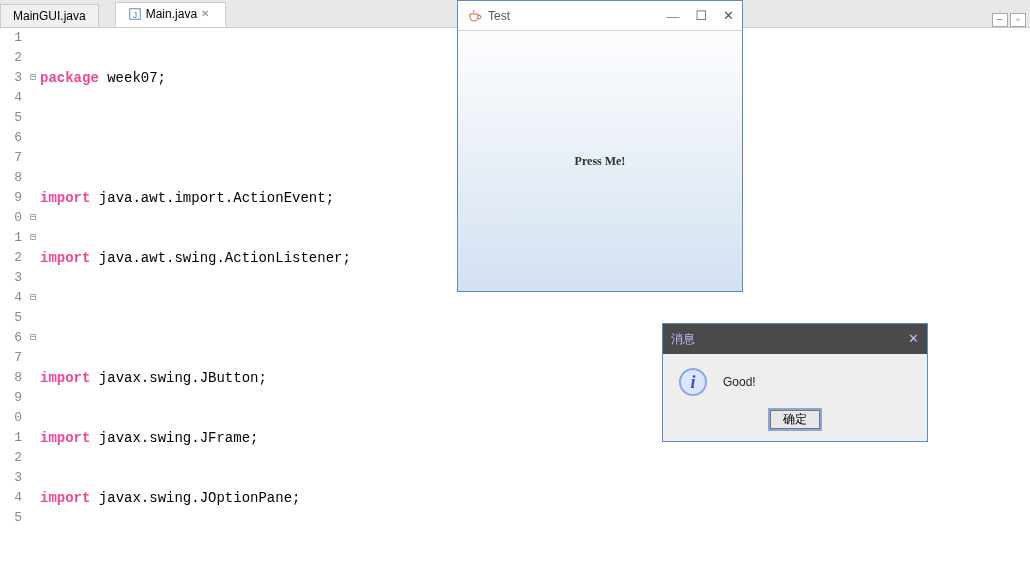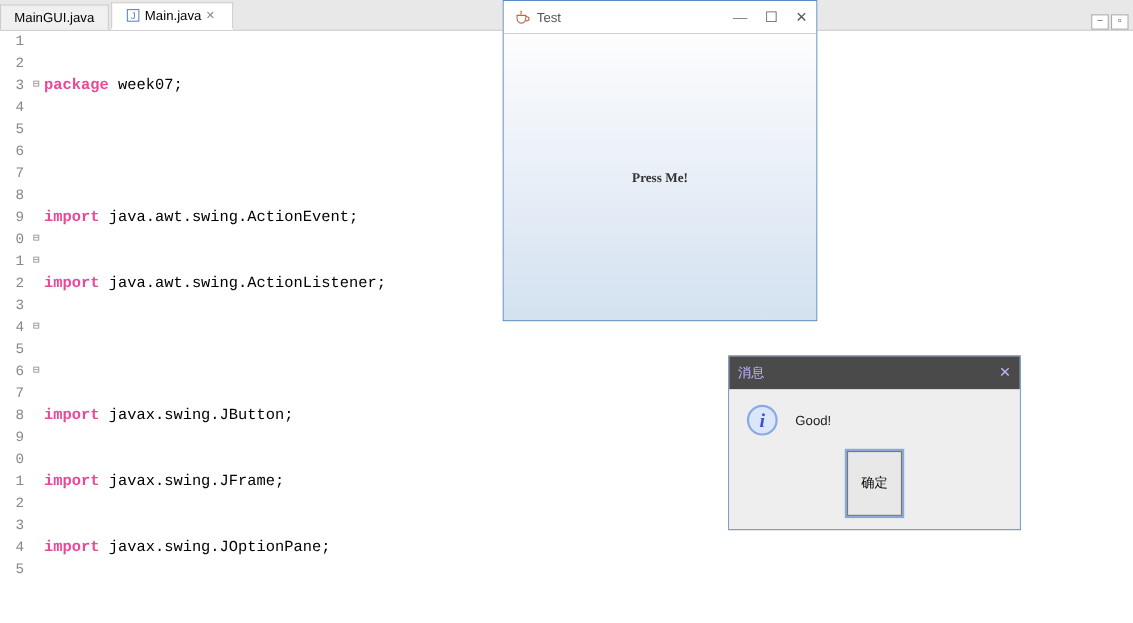--- a/index.html
+++ b/index.html
@@ -19,21 +19,21 @@
     height: 28px;
     align-items: flex-end;
     font-family: "Segoe UI", Tahoma, sans-serif;
   }
   .tab {
     padding: 4px 12px;
     font-size: 12px;
     background: #f0f0f0;
     border: 1px solid #ccc;
     border-bottom: none;
-    margin-right: 2px;
+    margin-right: 16px;
     display: flex;
     align-items: center;
     gap: 4px;
   }
   .tab.active {
     background: #fff;
     border-bottom: 2px solid #fff;
     position: relative;
     z-index: 2;
   }
@@ -168,21 +168,21 @@
     font-style: italic;
     font-size: 18px;
     font-weight: bold;
   }
   .msg-btn-row { text-align: center; margin-top: 14px; }
   .ok-btn {
     background: #e8e8e8;
     border: 1px solid #777;
     box-shadow: 0 0 0 2px #88a8d8;
     font-size: 12px;
-    padding: 20px 12px;
+    padding: 0 12px;
     font-family: "Microsoft YaHei", Tahoma;
   }
 </style>
 </head>
 <body>
 
 <div class="tabbar">
   <div class="tab">
     <span>MainGUI.java</span>
   </div>
@@ -253,21 +253,21 @@
       <div></div>
     <div></div>
       <div></div>
       <div></div>
       <div></div>
       <div></div>
   </div>
   <div class="code">
     <div><span class="kw">package</span><span> week07;</span></div>
     <div></div>
-    <div><span class="kw">import</span><span> java.awt.swing.ActionEvent;</span></div>
+    <div><span class="kw">import</span><span> java.awt.import.ActionEvent;</span></div>
     <div><span class="kw">import</span><span> java.awt.swing.ActionListener;</span></div>
     <div></div>
     <div><span class="kw">import</span><span> javax.swing.JButton;</span></div>
     <div><span class="kw">import</span><span> javax.swing.JFrame;</span></div>
     <div><span class="kw">import</span><span> javax.swing.JOptionPane;</span></div>
     <div></div>
     
     
     
     

